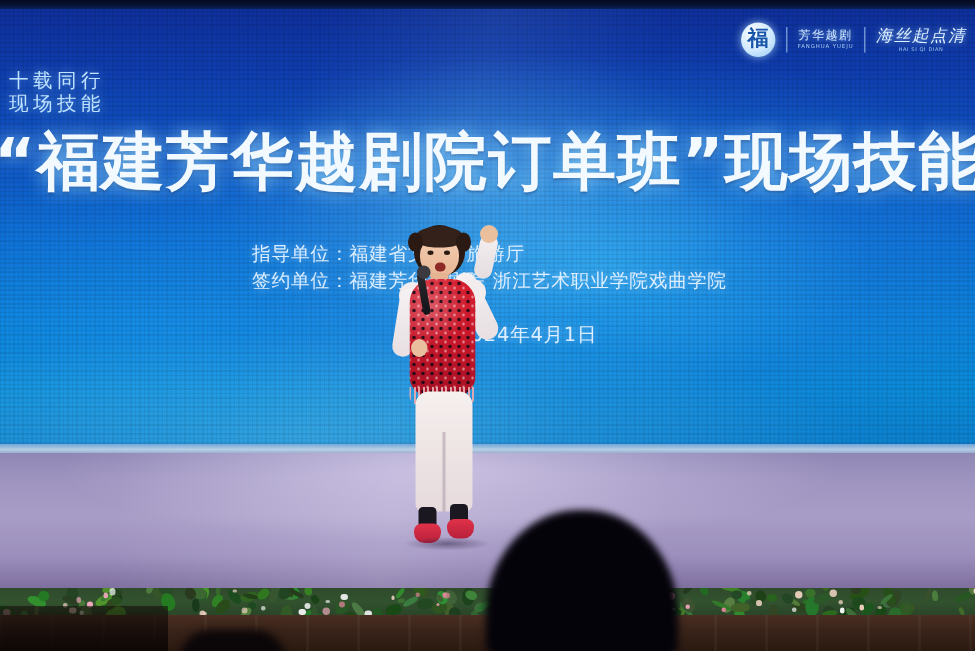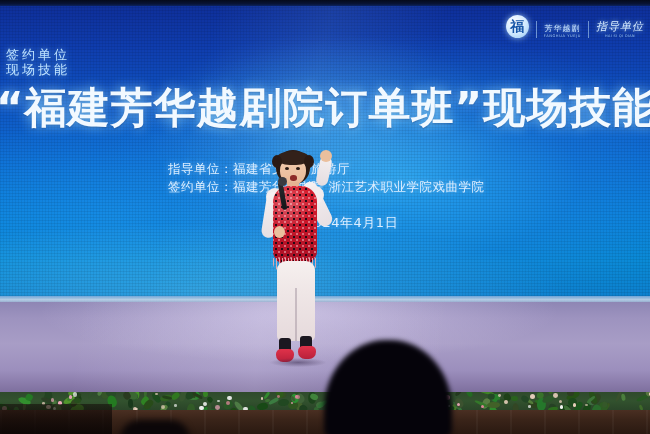--- a/index.html
+++ b/index.html
@@ -85,21 +85,21 @@
 
   .event-date{
     position:absolute;left:305px;top:214px;
     color:#dceeff;font-size:13px;letter-spacing:.5px;white-space:nowrap;
     text-shadow:0 0 6px rgba(130,200,255,.8);
   }
 
   
   .logo-strip{
     position:absolute;right:6px;top:14px;height:24px;
-    display:flex;align-items:flex-end;gap:7px;
+    display:flex;align-items:center;gap:7px;
   }
   .logo-fu{
     width:23px;height:23px;border-radius:50%;
     background:radial-gradient(circle at 38% 32%, #ffffff 0%, #cfe9ff 55%, #8fc4ef 100%);
     position:relative;flex:0 0 auto;
     box-shadow:0 0 6px rgba(190,230,255,.7);
   }
   .logo-fu::after{
     content:"福";position:absolute;left:0;top:0;width:23px;height:23px;
     display:flex;align-items:center;justify-content:center;
@@ -280,28 +280,28 @@
 
   <div class="logo-strip">
     <div class="logo-fu"></div>
     <div class="logo-div"></div>
     <div class="logo-mark">
       <span class="cn">芳华越剧</span>
       <span class="en">FANGHUA YUEJU</span>
     </div>
     <div class="logo-div"></div>
     <div class="logo-mark">
-      <span class="logo-cursive">指导单位</span>
+      <span class="logo-cursive">海丝起点清</span>
       <span class="logo-cursive-en">HAI SI QI DIAN</span>
     </div>
   </div>
 
   <div class="year-block">
     <span class="slogan">
-      <span>签约单位</span>
+      <span>十载同行</span>
       <span>现场技能</span>
     </span>
   </div>
 
   <div class="main-title">“福建芳华越剧院订单班”现场技能</div>
 
   <div class="org-lines">
     <div>指导单位：福建省文化和旅游厅</div>
     <div>签约单位：福建芳华越剧院 浙江艺术职业学院戏曲学院</div>
   </div>

